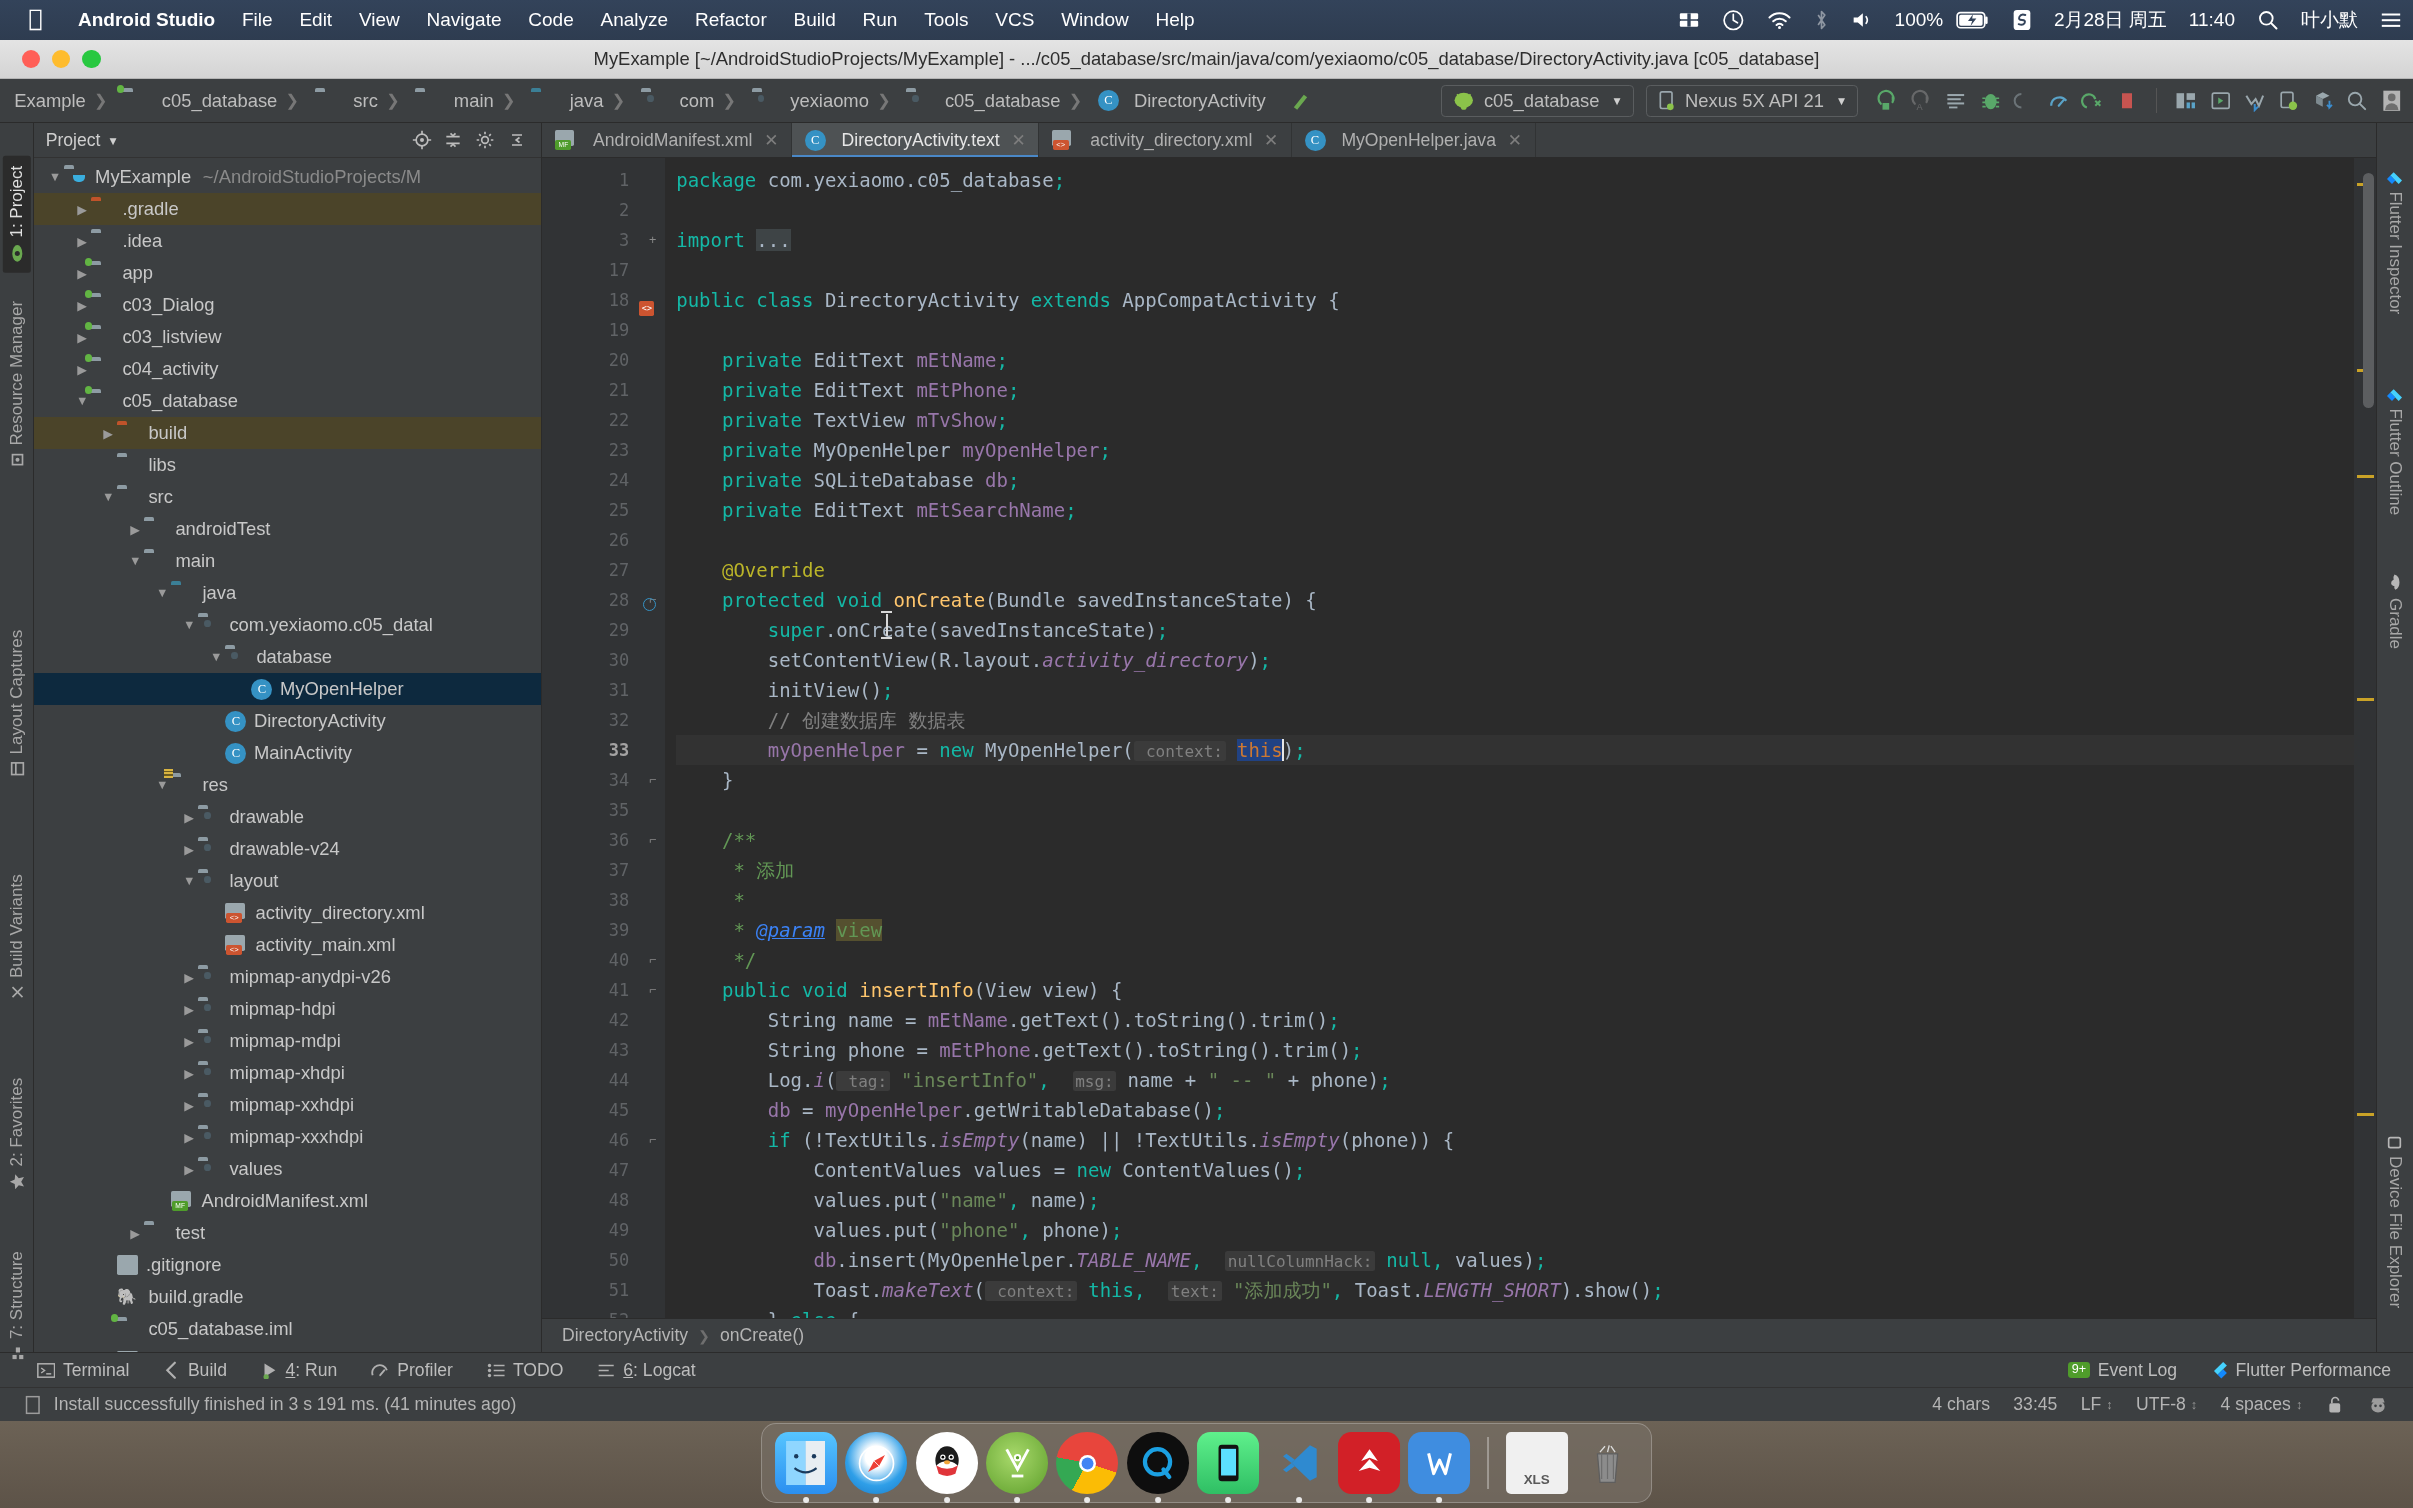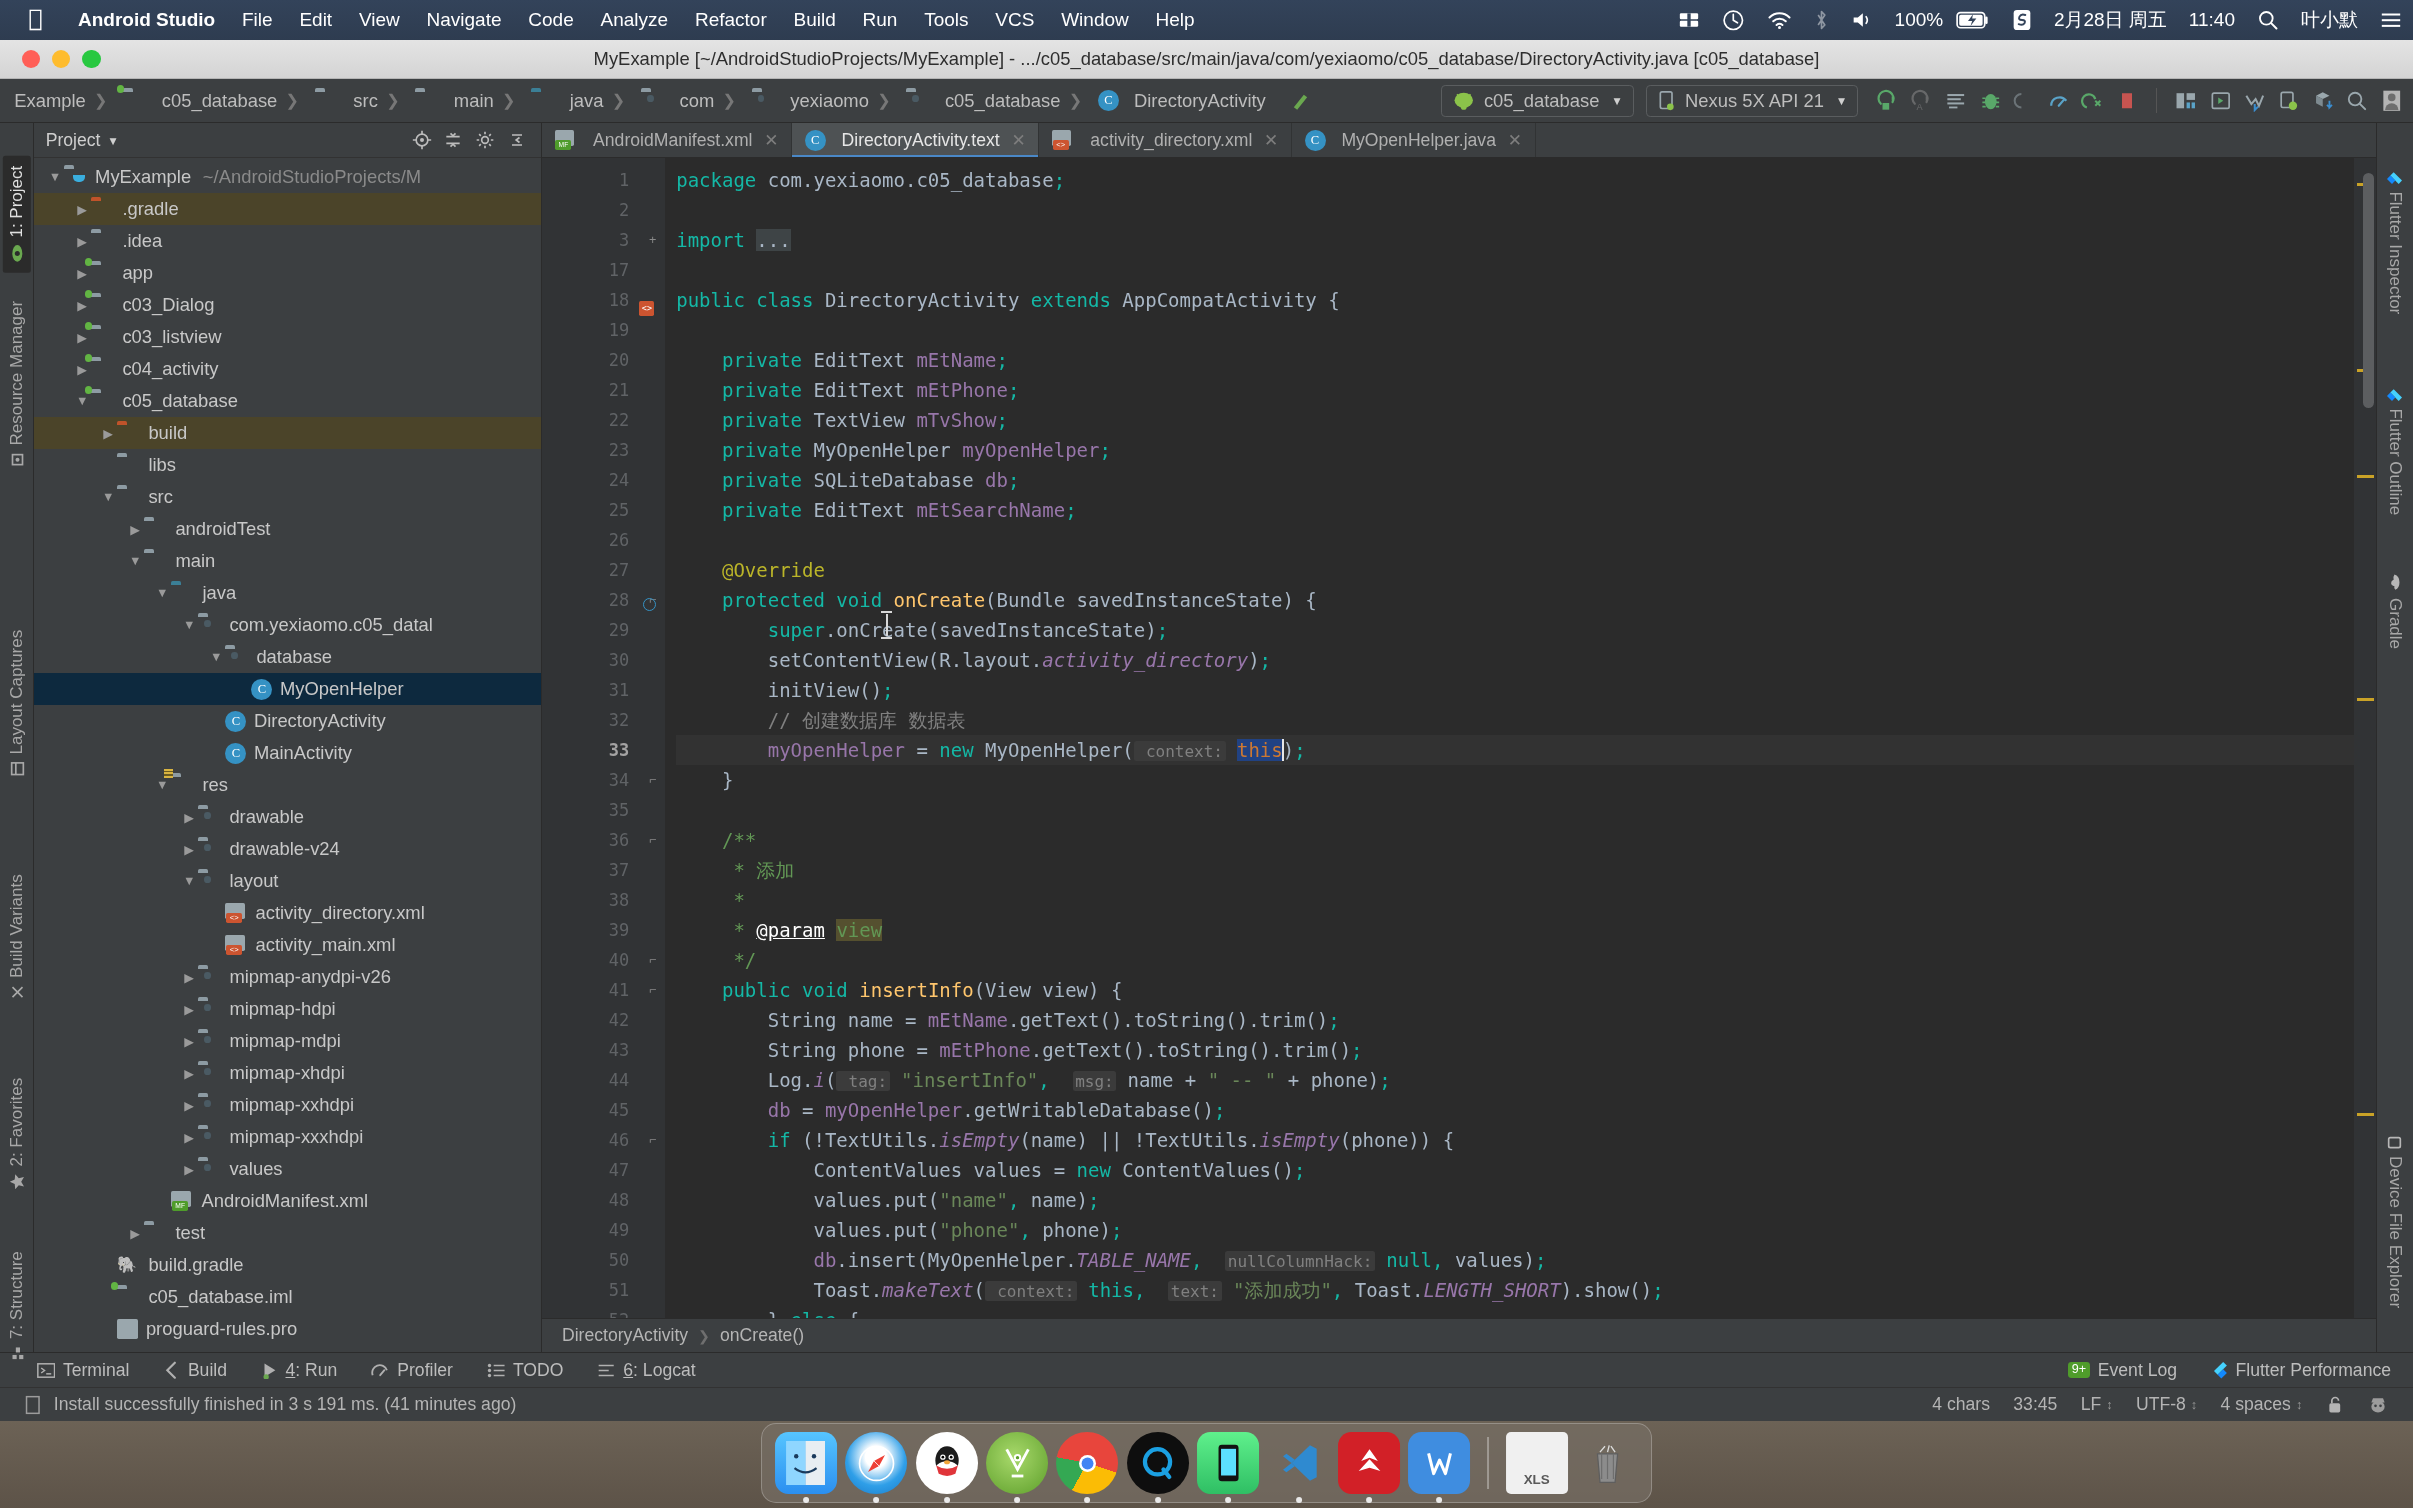--- a/index.html
+++ b/index.html
@@ -161,21 +161,21 @@
     font-size:19px; line-height:30px; padding:6.7px 0 0 11.7px; color:#a9b7c6;
     white-space:pre; overflow:hidden;
   }
   .ln { height:30px; }
   .ln.cur { background:#323232; }
 
   .k { color:#14b8a6; }         
   .s { color:#6a8759; }         
   .c { color:#808080; }         
   .jd{ color:#629755; }         
-  .jt{ color:#ffffff; text-decoration:underline; }
+  .jt{ color:#3b82f6; text-decoration:underline; font-style:italic;}
   .f { color:#9876aa; }         
   .m { color:#ffc66d; }         
   .a { color:#bbb529; }         
   .st{ color:#9876aa; font-style:italic;}  
   .hint{ color:#808080; background:#3b3b3b; border-radius:2.5px; padding:0.8px 2.5px; font-size:16px;}
   .hl-blue{ background:#214283; color:#cc7832;}
   .hl-param{ background:#55502f; }
   .hl-import{ background:#3c3f41; color:#a9b7c6;}
   .caret-bar{ display:inline-block; width:1.7px; height:22px; background:#e6e6e6; vertical-align:-4.2px; margin:0 -0.8px;}
 
@@ -788,20 +788,26 @@
                 <span class="pg"></span>
                 <span class="tag mf">MF</span>
               </span>
               <span>AndroidManifest.xml</span>
             </div>
             <div class="row">
               <span class="indent" style="width: 92px;"></span>
               <span class="arrow">▶</span>
               <span class="fico"><span class="fold"></span></span>
               <span>test</span>
+            </div>
+            <div class="row">
+              <span class="indent" style="width: 65px;"></span>
+              <span class="arrow none">·</span>
+              <span class="gitic"></span>
+              <span>.gitignore</span>
             </div>
             <div class="row">
               <span class="indent" style="width: 65px;"></span>
               <span class="arrow none">·</span>
               <span class="elph">🐘</span>
               <span>build.gradle</span>
             </div>
             <div class="row">
               <span class="indent" style="width: 65px;"></span>
               <span class="arrow none">·</span>

